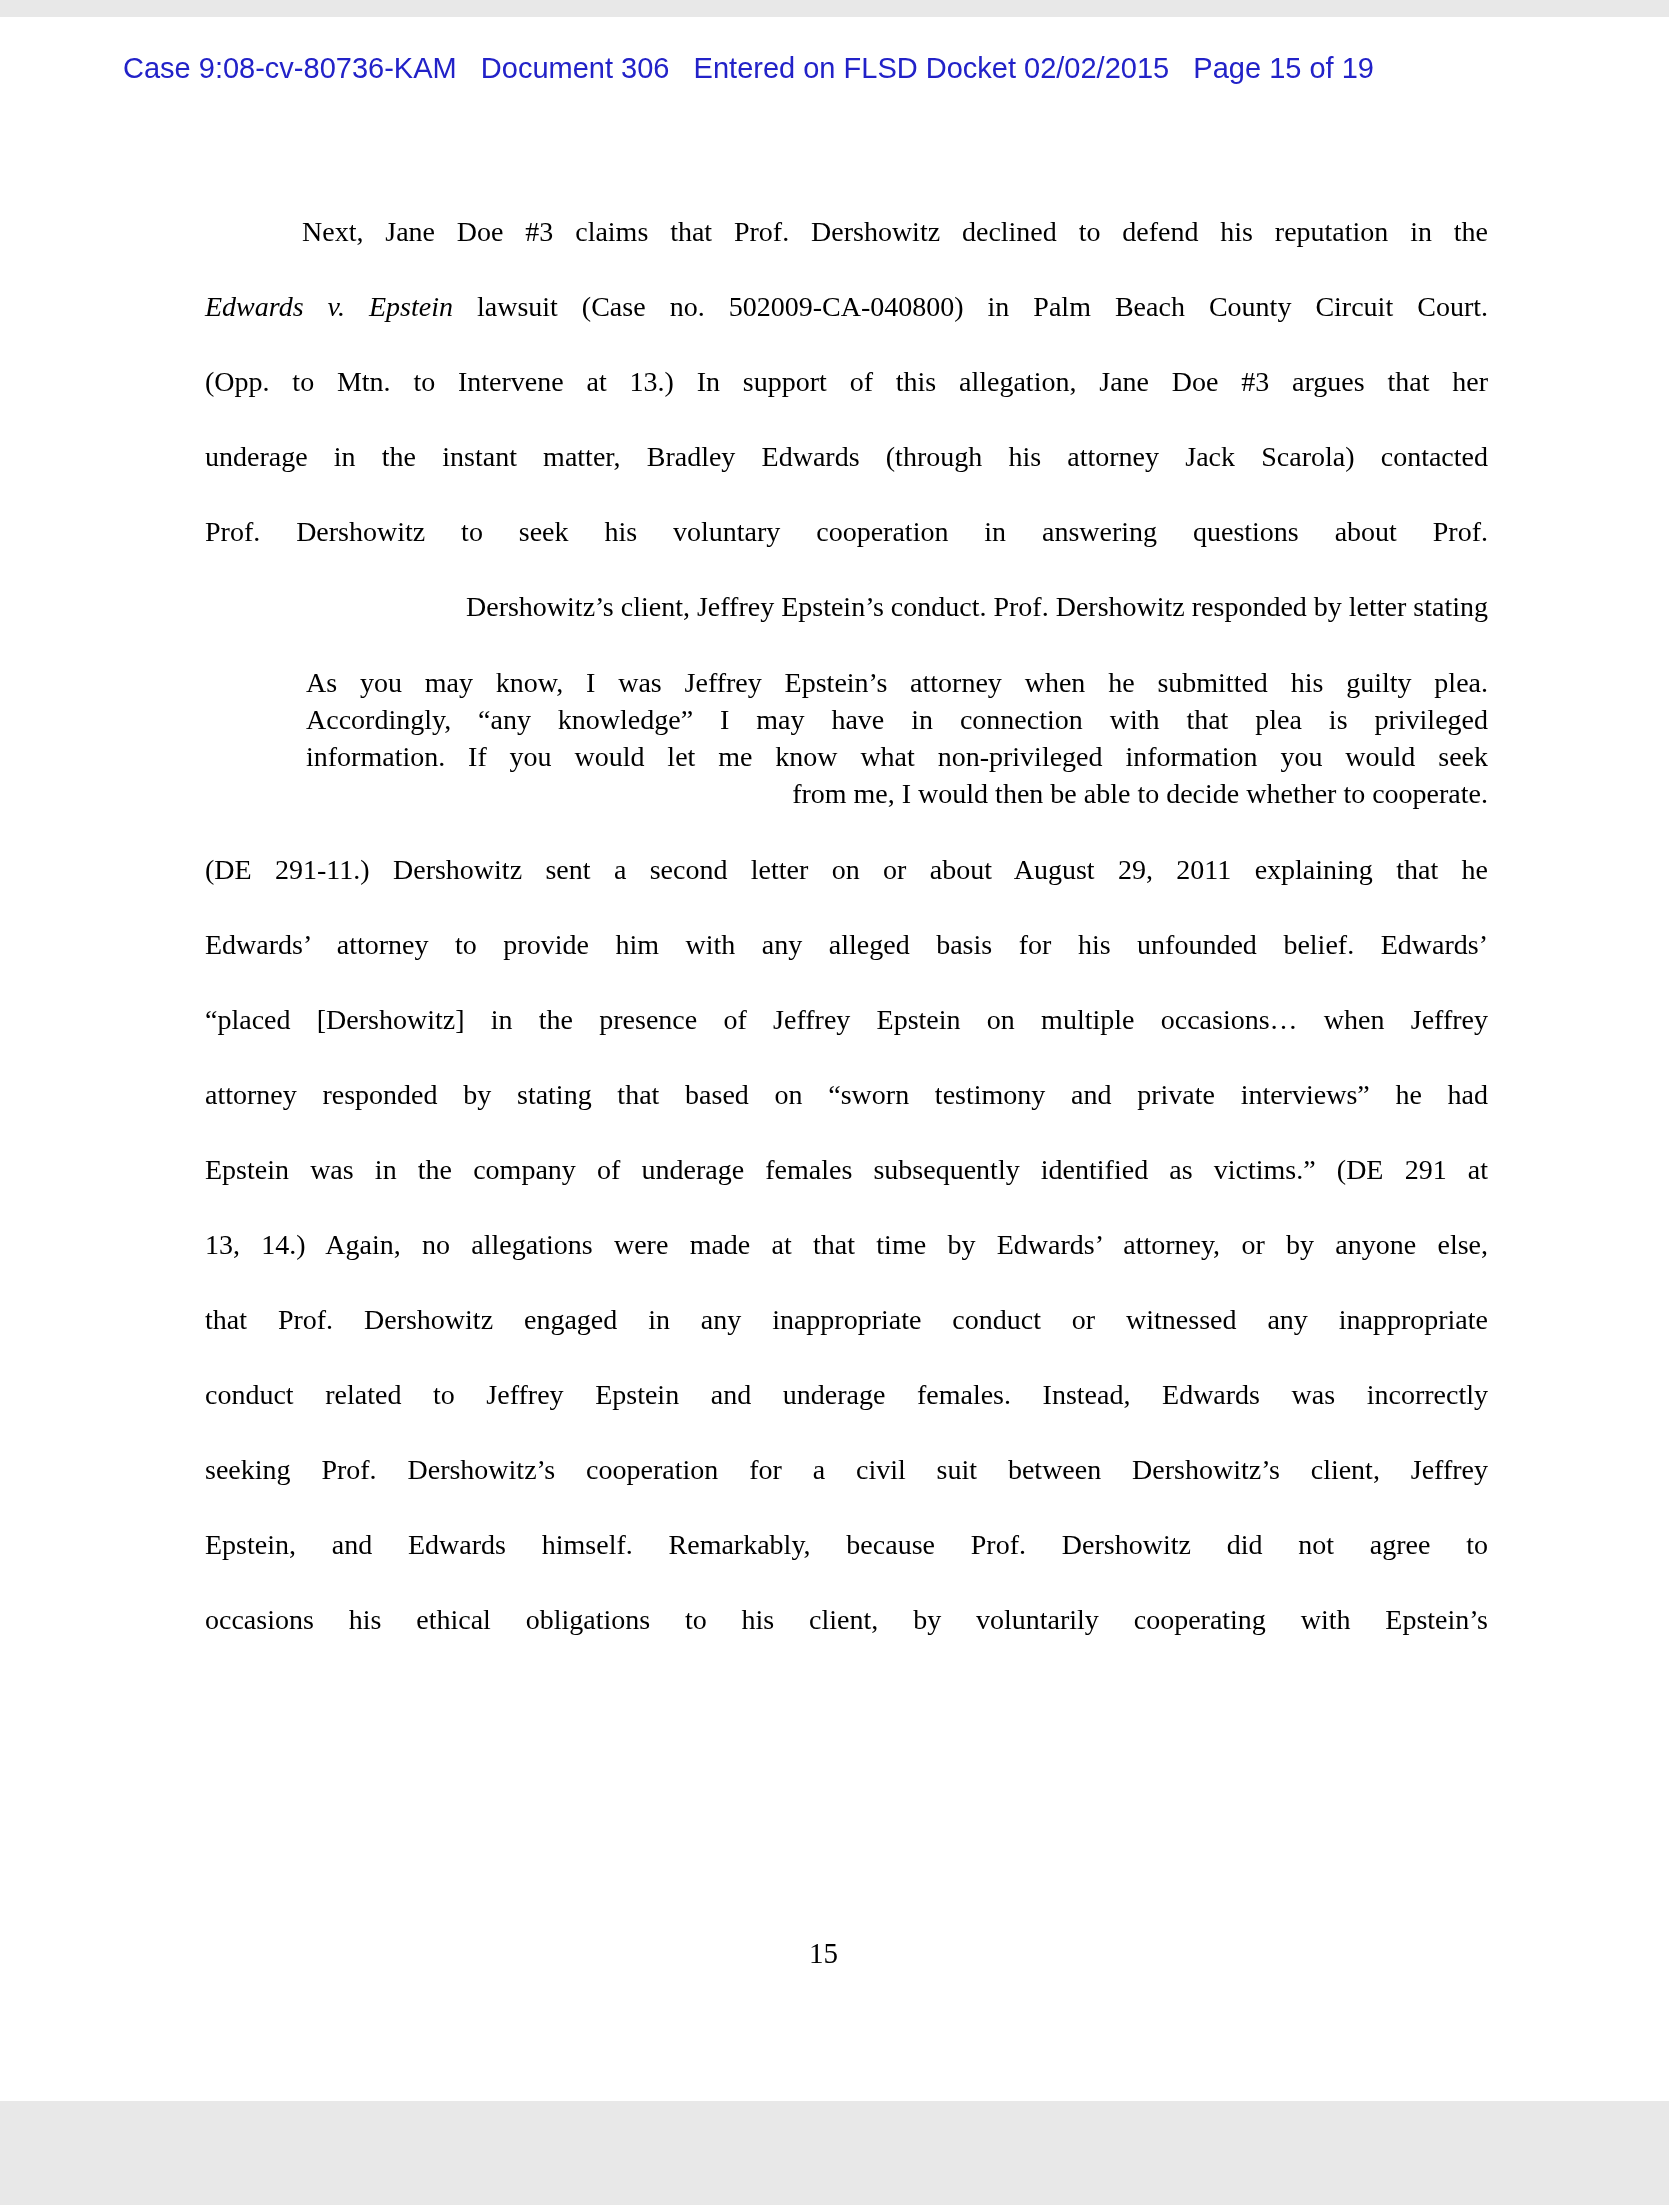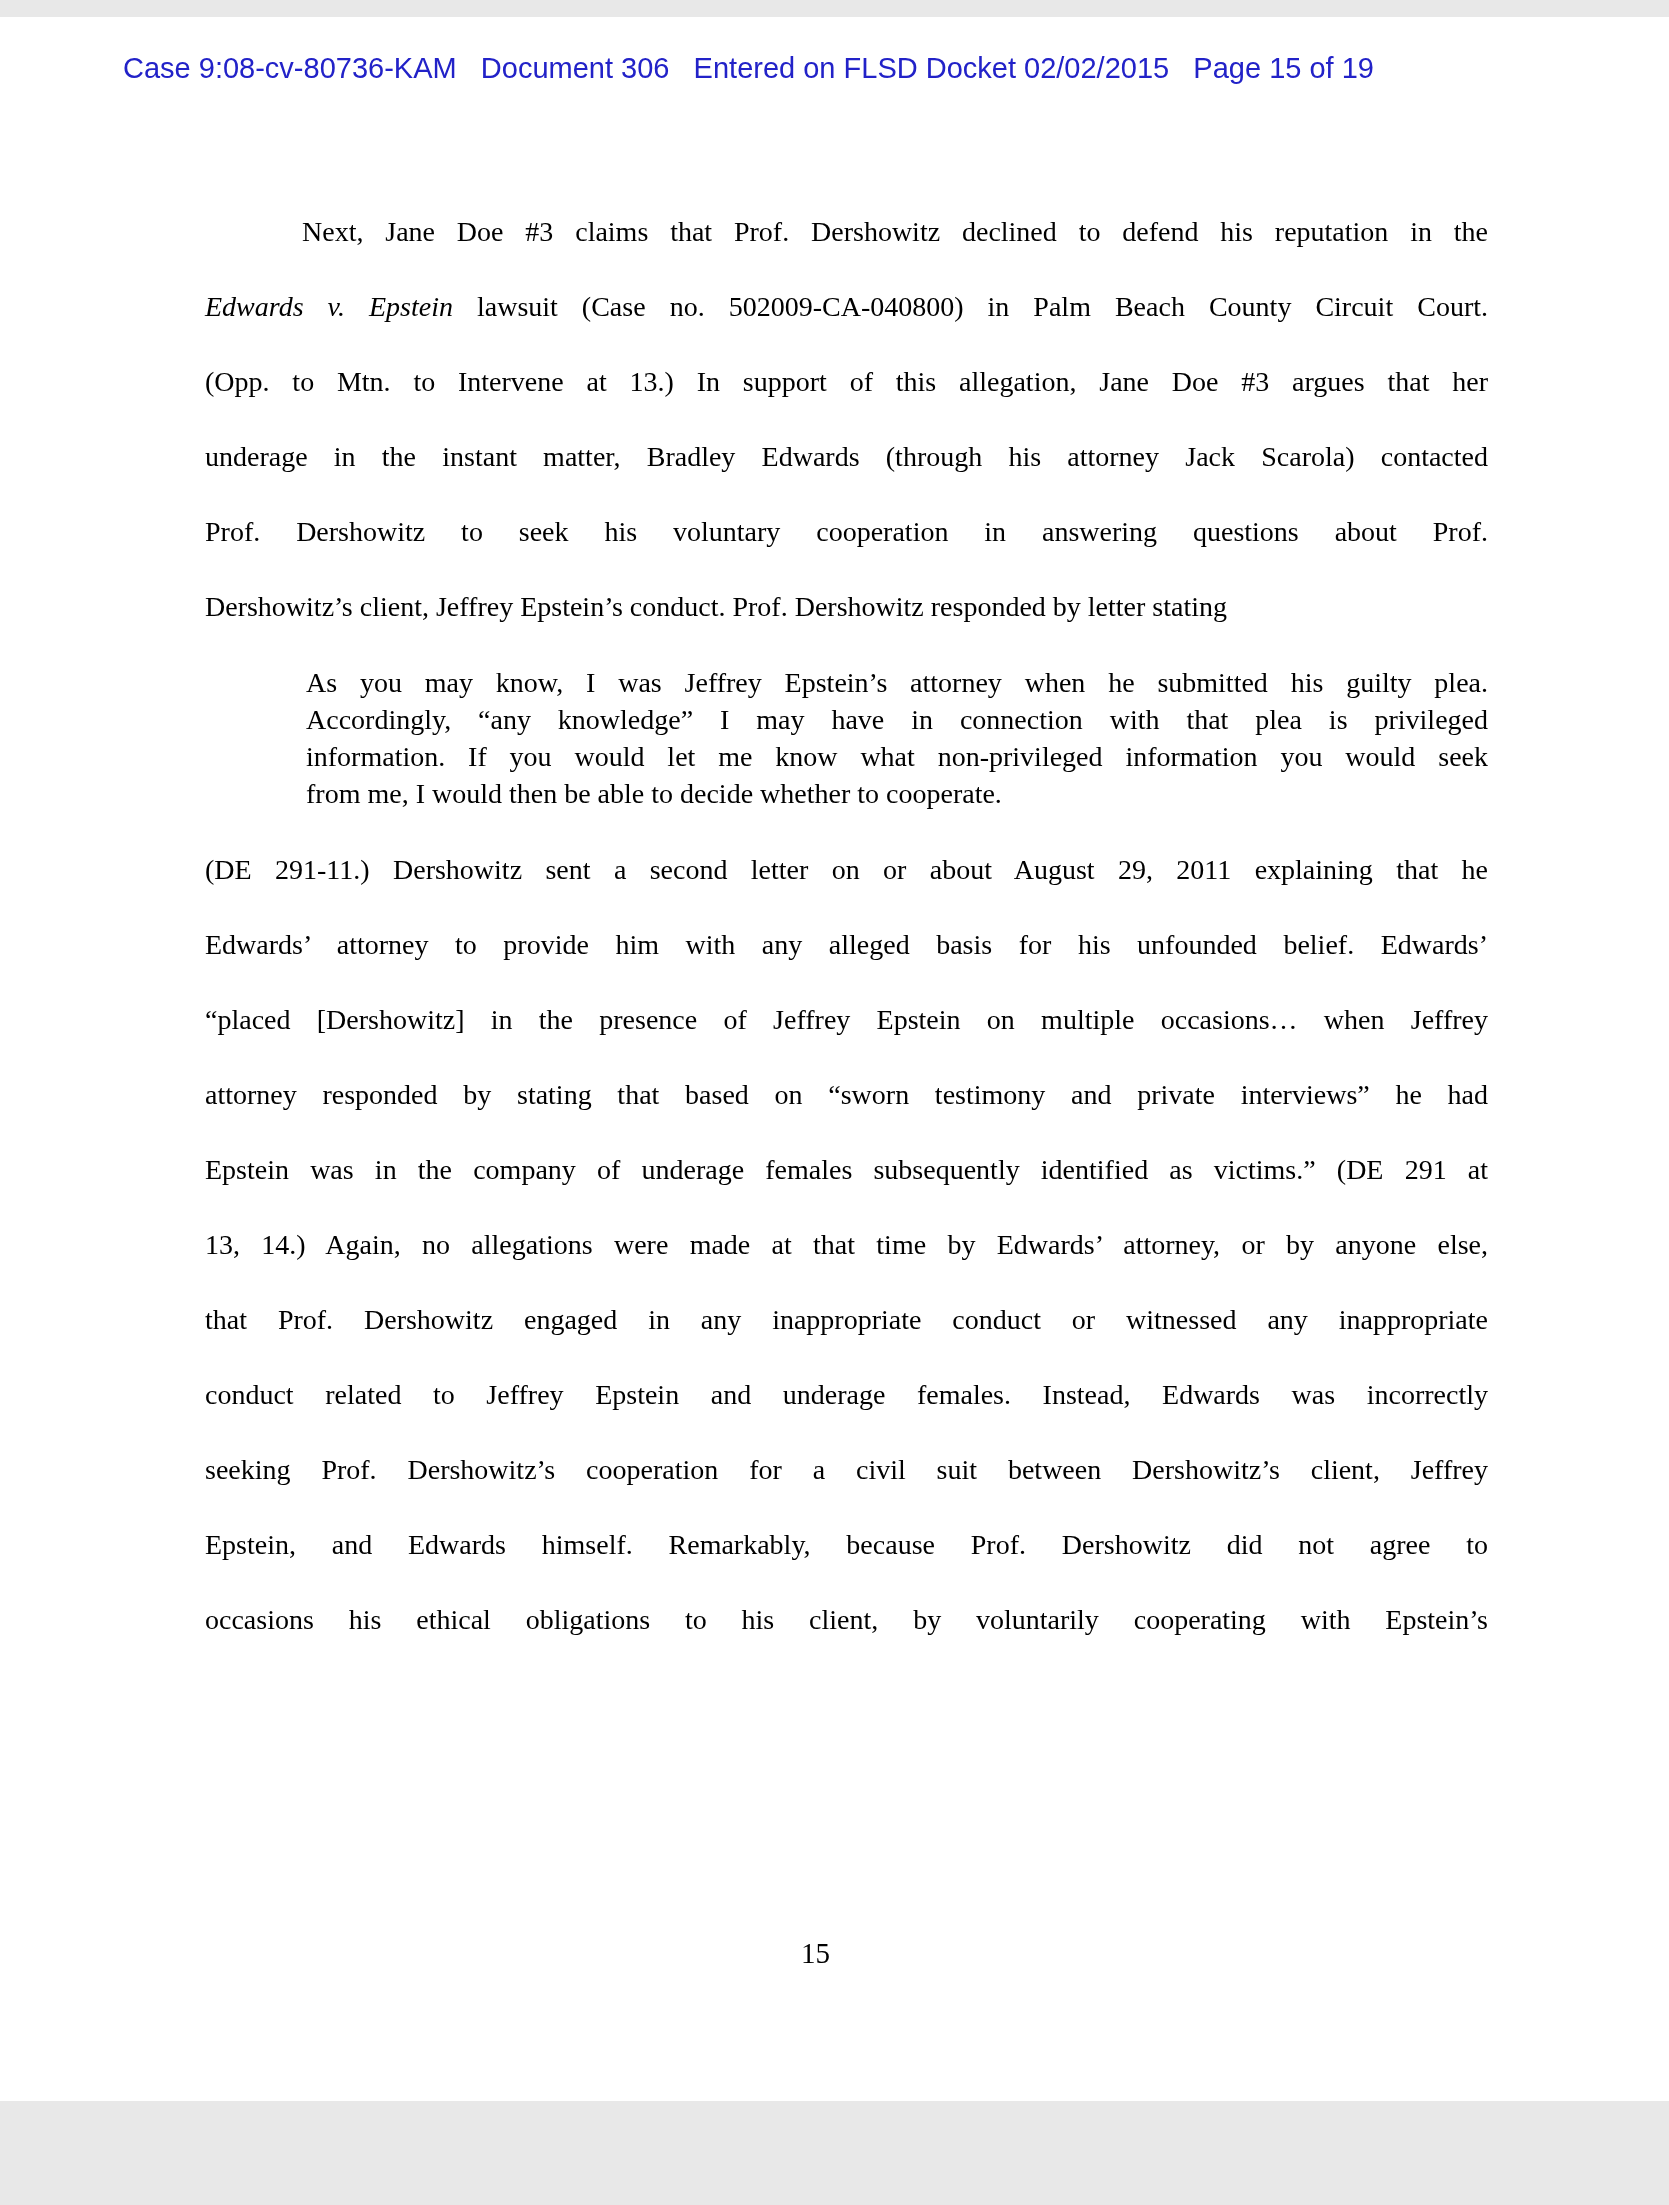--- a/index.html
+++ b/index.html
@@ -44,39 +44,39 @@
     line-height: 37px;
     white-space: nowrap;
   }
   .line.just {
     text-align: justify;
     text-align-last: justify;
     text-justify: inter-word;
     white-space: normal;
   }
   .line.left {
-    text-align: left;
+    text-align: right;
   }
   .line.indent {
     padding-left: 97px;
   }
   .blockquote {
     margin-top: 19.6px;
     padding-left: 101px;
   }
   .para2 {
     margin-top: 20px;
   }
   .it {
     font-style: italic;
   }
   .pagenum {
     position: absolute;
     top: 1917px;
-    left: 4px;
+    left: 12px;
     width: 1623px;
     text-align: center;
     font-size: 29px;
     line-height: 39px;
   }
   .bates {
     position: absolute;
     top: 2157px;
     right: 26px;
     font-family: "Liberation Sans", sans-serif;

